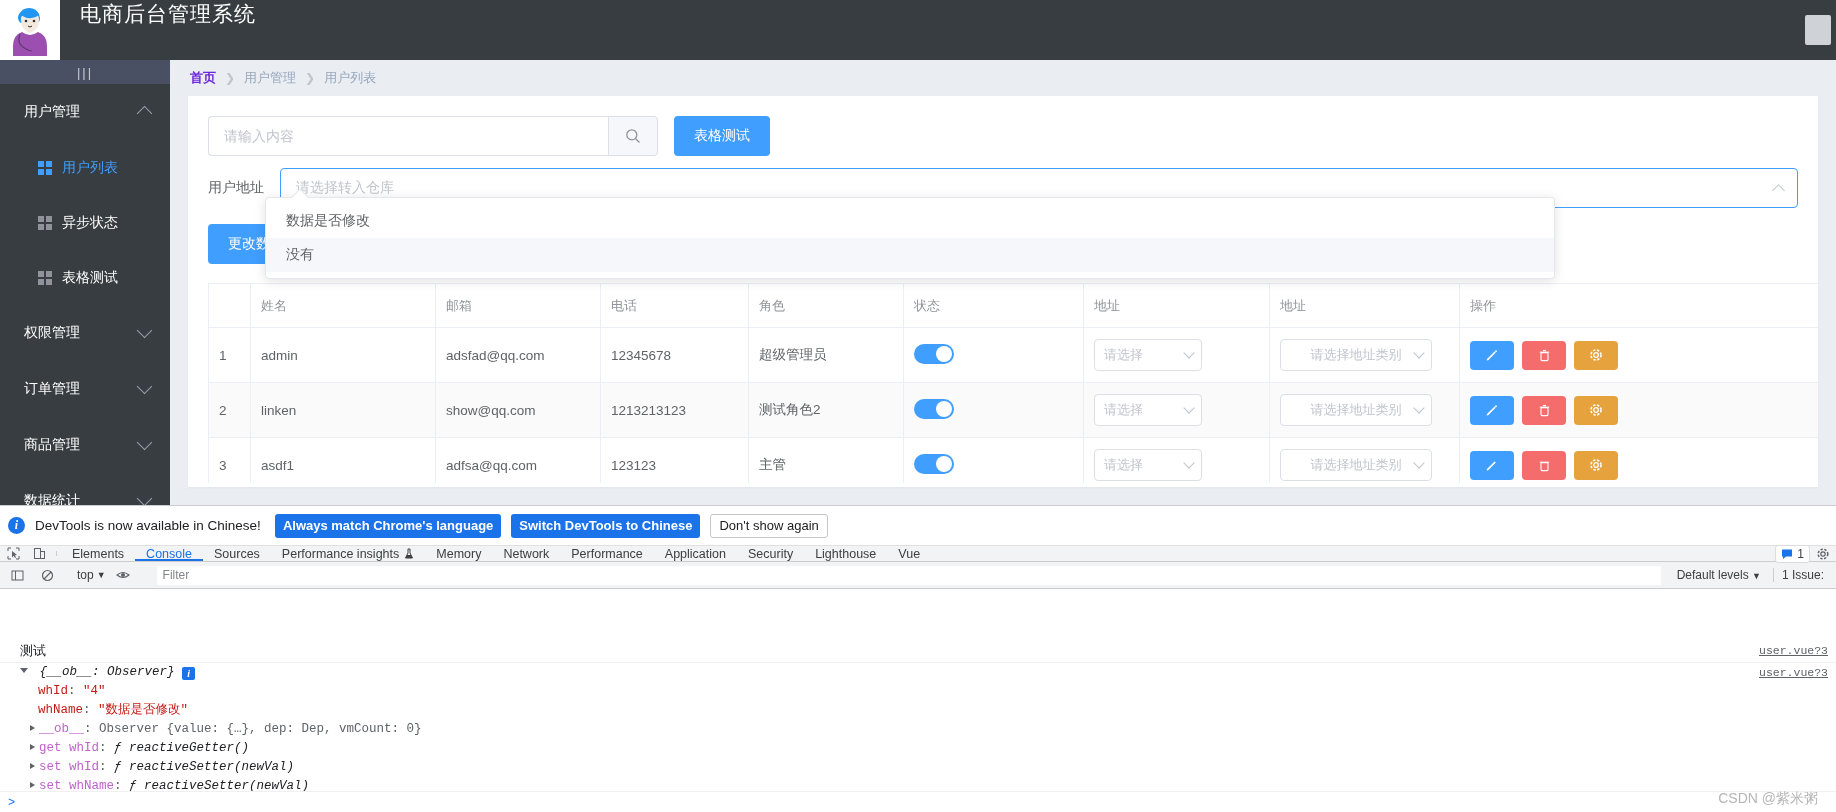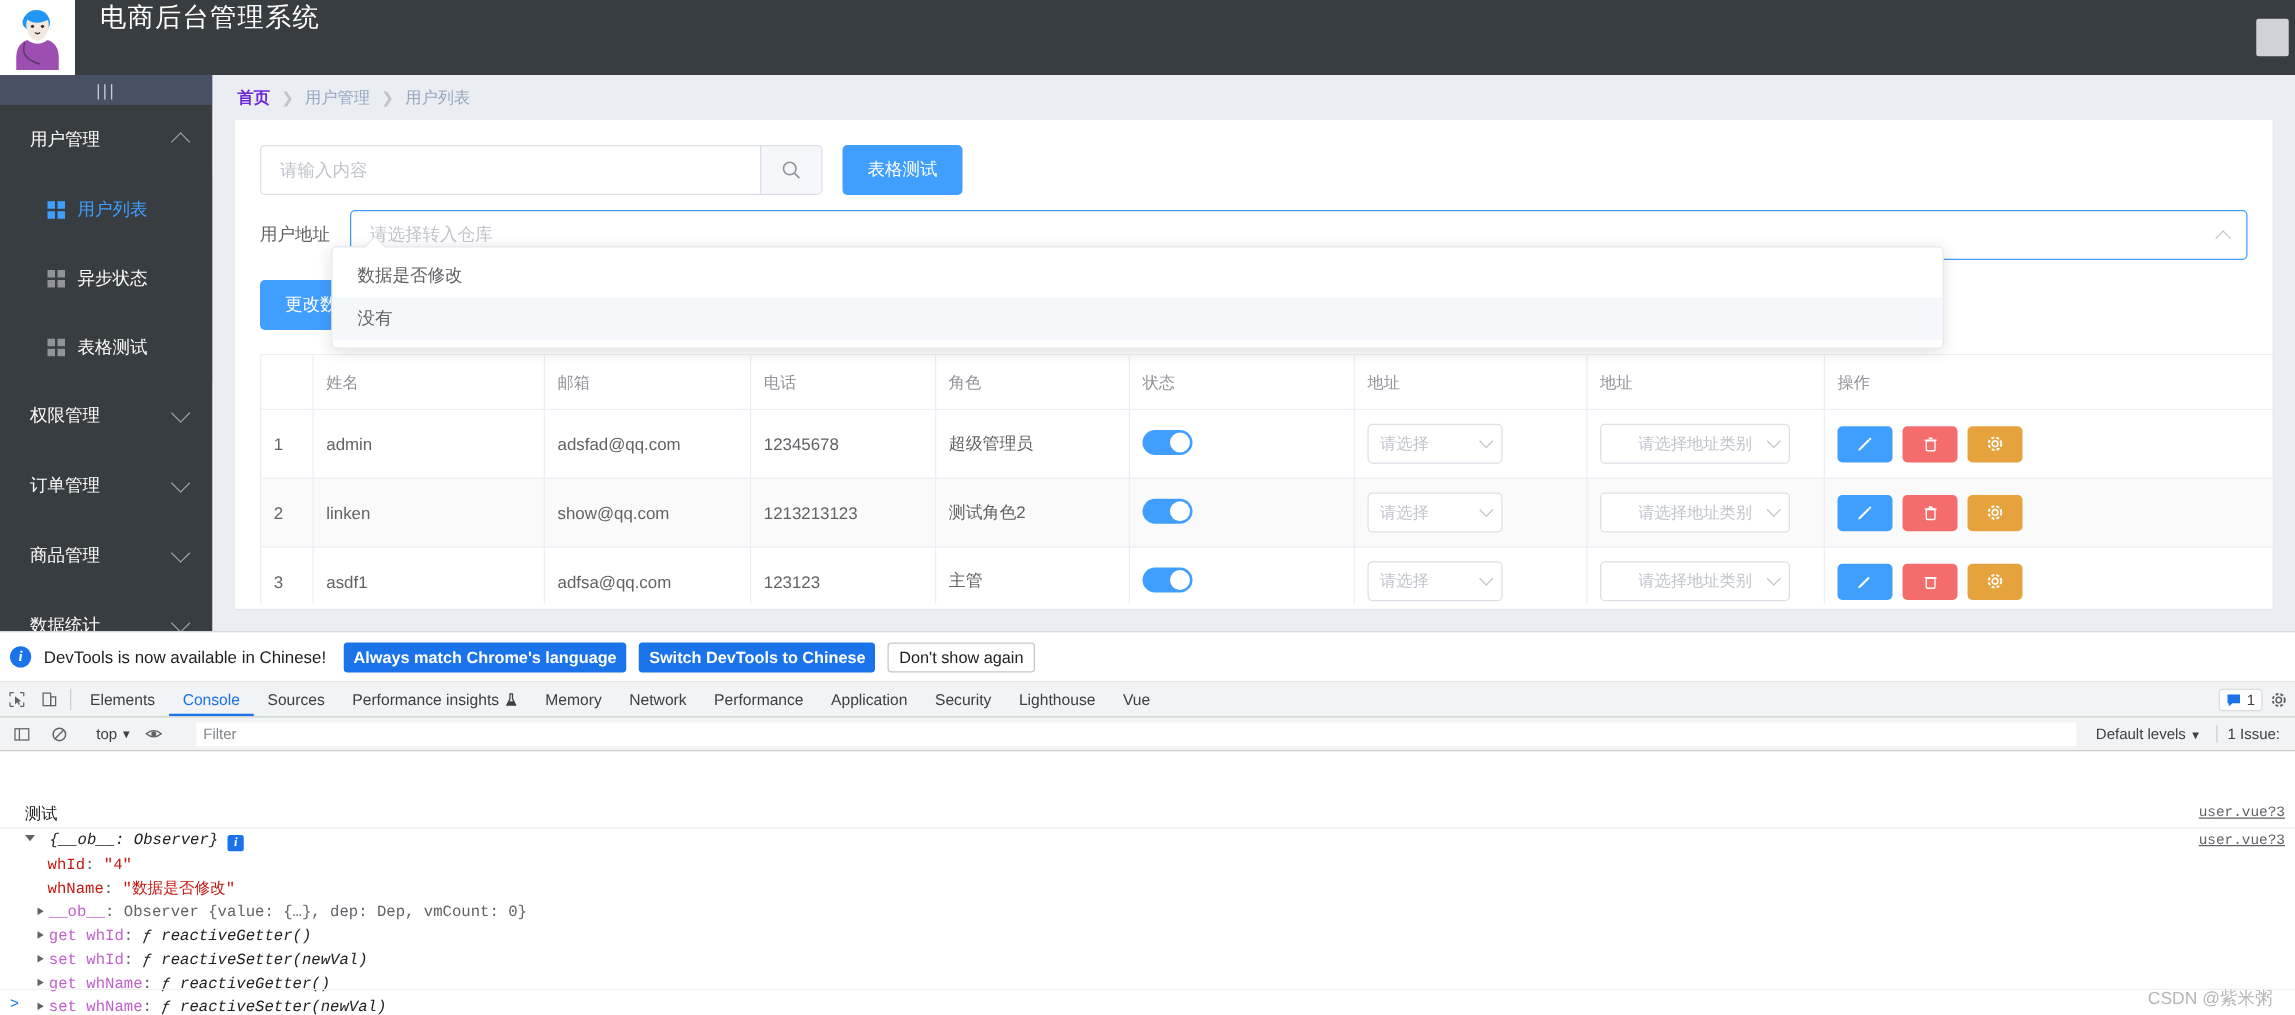--- a/index.html
+++ b/index.html
@@ -223,21 +223,21 @@
   }
   .dt-notice-text { font-size: 13.5px; color: #202124; margin-right: 4px; }
   .nbtn {
     height: 24px; padding: 0 8px; border-radius: 3px; font-size: 13px;
     display: flex; align-items: center; cursor: pointer; white-space: nowrap;
   }
   .nbtn.blue { background: #1a73e8; color: #fff; font-weight: bold; }
   .nbtn.plain { background: #fff; color: #202124; border: 1px solid #c4c7c5; }
 
   .dt-tabs {
-    height: 28px; display: flex; align-items: stretch;
+    height: 16px; display: flex; align-items: stretch;
     border-bottom: 1px solid #cdcdcd; background: #f1f3f4; position: relative;
   }
   .dt-icon-btn {
     width: 26px; display: flex; align-items: center; justify-content: center;
     cursor: pointer;
   }
   .dt-sep { width:1px; background:#cdcdcd; margin: 5px 4px; }
   .dt-tab {
     padding: 0 11px; display: flex; align-items: center; font-size: 12.5px;
     color: #3c4043; cursor: pointer; white-space: nowrap;
@@ -724,23 +724,20 @@
       <div class="c-line nb indent2">
         <span class="tri"></span><span class="k-acc">__ob__</span><span class="k-plain">: </span><span class="k-plain">Observer {value: {…}, dep: Dep, vmCount: 0}</span>
       </div>
       <div class="c-line nb indent2">
         <span class="tri"></span><span class="k-acc">get whId</span><span class="k-plain">: </span><span class="obj-title">ƒ reactiveGetter()</span>
       </div>
       <div class="c-line nb indent2">
         <span class="tri"></span><span class="k-acc">set whId</span><span class="k-plain">: </span><span class="obj-title">ƒ reactiveSetter(newVal)</span>
       </div>
       <div class="c-line nb indent2">
-        <span class="tri"></span><span class="k-acc">get whName</span><span class="k-plain">: </span><span class="obj-title">ƒ reactiveGetter()</span>
-      </div>
-      <div class="c-line nb indent2">
         <span class="tri"></span><span class="k-acc">set whName</span><span class="k-plain">: </span><span class="obj-title">ƒ reactiveSetter(newVal)</span>
       </div>
 
       <div class="prompt-row">
         <span>&gt;</span>
       </div>
     </div>
 
     <div class="watermark">CSDN @紫米粥</div>
   </div>

